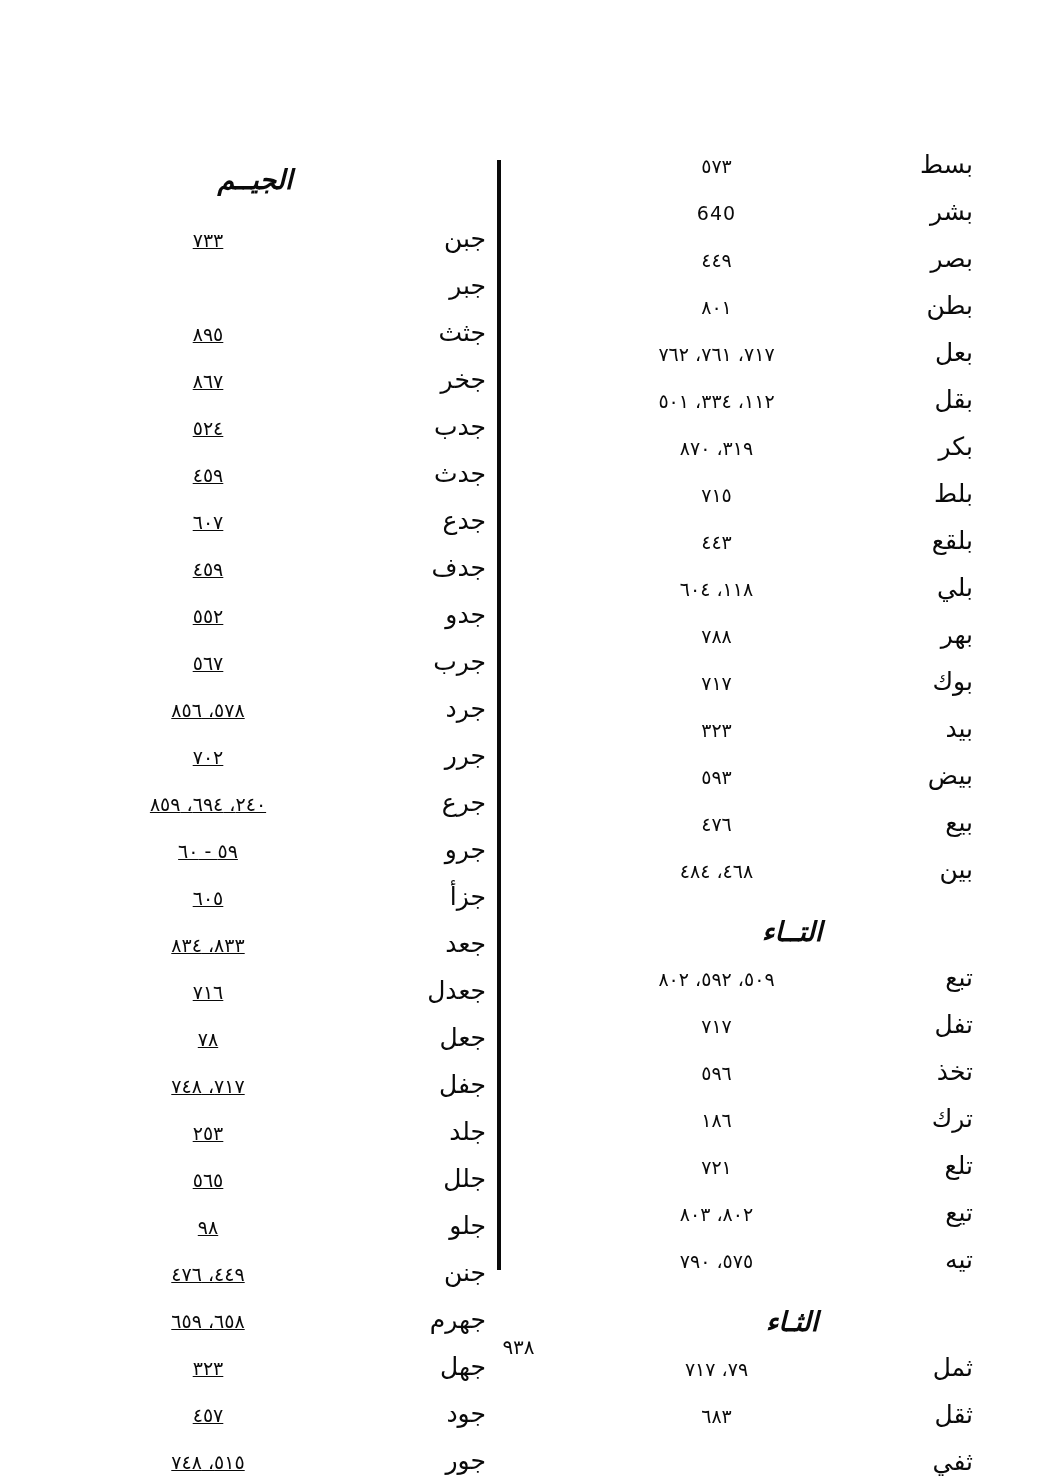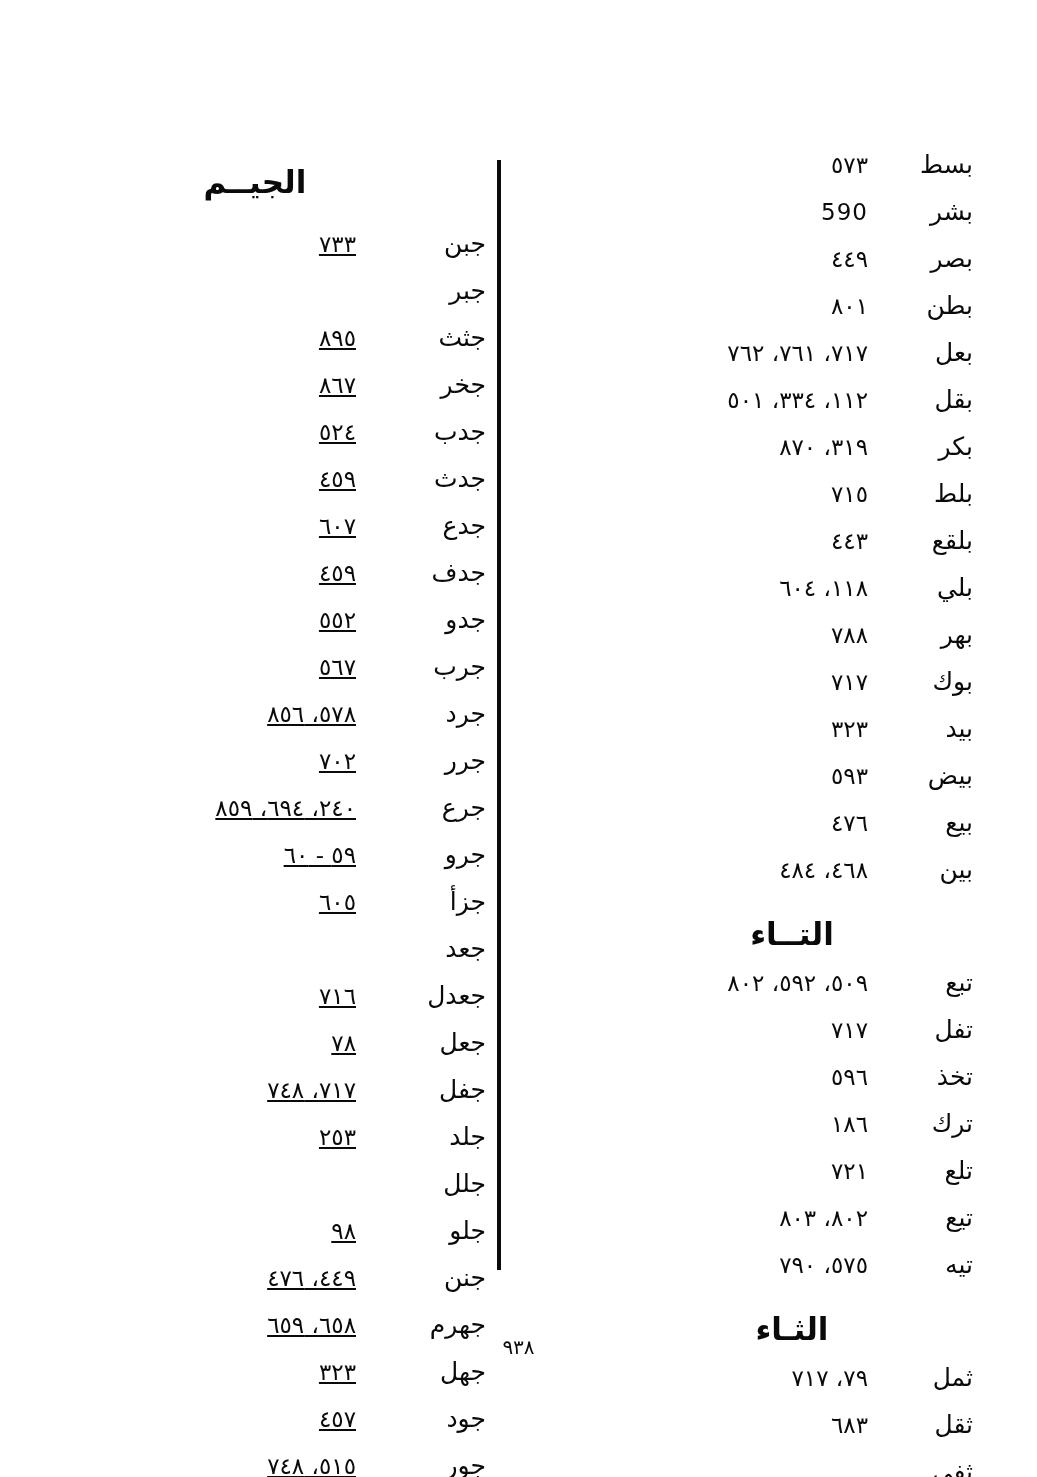--- a/index.html
+++ b/index.html
@@ -37,26 +37,27 @@
     position: absolute;
     top: 160px;
     left: 497px;
     width: 4px;
     height: 1110px;
     background: #0a0a0a;
   }
 
   .section-head {
     text-align: center;
-    font-size: 31px;
+    font-size: 27px;
     font-weight: bold;
     letter-spacing: 1px;
     margin: 14px 0 16px 0;
     direction: rtl;
     padding-left: 60px;
+    font-style: italic;
   }
   .col-left .section-head {
     padding-left: 0;
     padding-right: 40px;
   }
 
   .entry {
     display: flex;
     flex-direction: row;
     align-items: baseline;
@@ -64,21 +65,22 @@
     direction: rtl;
   }
   .term {
     width: 105px;
     font-size: 25px;
     white-space: nowrap;
     padding-right: 4px;
   }
   .pages {
     flex: 1;
-    font-size: 23px;
+    text-align: center;
+    font-size: 19px;
     white-space: nowrap;
     letter-spacing: 1px;
     padding-left: 18px;
   }
   .col-left .term {
     width: 120px;
     margin-top: 13px;
   }
   .col-left .pages {
     padding-left: 0;
@@ -106,21 +108,21 @@
   <div class="columns">
 
     <div class="col col-right">
 
       <div class="entry">
         <div class="term">بسط</div>
         <div class="pages">٥٧٣</div>
       </div>
       <div class="entry">
         <div class="term">بشر</div>
-        <div class="pages">590</div>
+        <div class="pages">640</div>
       </div>
       <div class="entry">
         <div class="term">بصر</div>
         <div class="pages">٤٤٩</div>
       </div>
       <div class="entry">
         <div class="term">بطن</div>
         <div class="pages">٨٠١</div>
       </div>
       <div class="entry">
@@ -277,39 +279,41 @@
       <div class="entry">
         <div class="term">جرو</div>
         <div class="pages">٥٩ - ٦٠</div>
       </div>
       <div class="entry">
         <div class="term">جزأ</div>
         <div class="pages">٦٠٥</div>
       </div>
       <div class="entry">
         <div class="term">جعد</div>
+        <div class="pages">٨٣٣، ٨٣٤</div>
       </div>
       <div class="entry">
         <div class="term">جعدل</div>
         <div class="pages">٧١٦</div>
       </div>
       <div class="entry">
         <div class="term">جعل</div>
         <div class="pages">٧٨</div>
       </div>
       <div class="entry">
         <div class="term">جفل</div>
         <div class="pages">٧١٧، ٧٤٨</div>
       </div>
       <div class="entry">
         <div class="term">جلد</div>
         <div class="pages">٢٥٣</div>
       </div>
       <div class="entry">
         <div class="term">جلل</div>
+        <div class="pages">٥٦٥</div>
       </div>
       <div class="entry">
         <div class="term">جلو</div>
         <div class="pages">٩٨</div>
       </div>
       <div class="entry">
         <div class="term">جنن</div>
         <div class="pages">٤٤٩، ٤٧٦</div>
       </div>
       <div class="entry">

